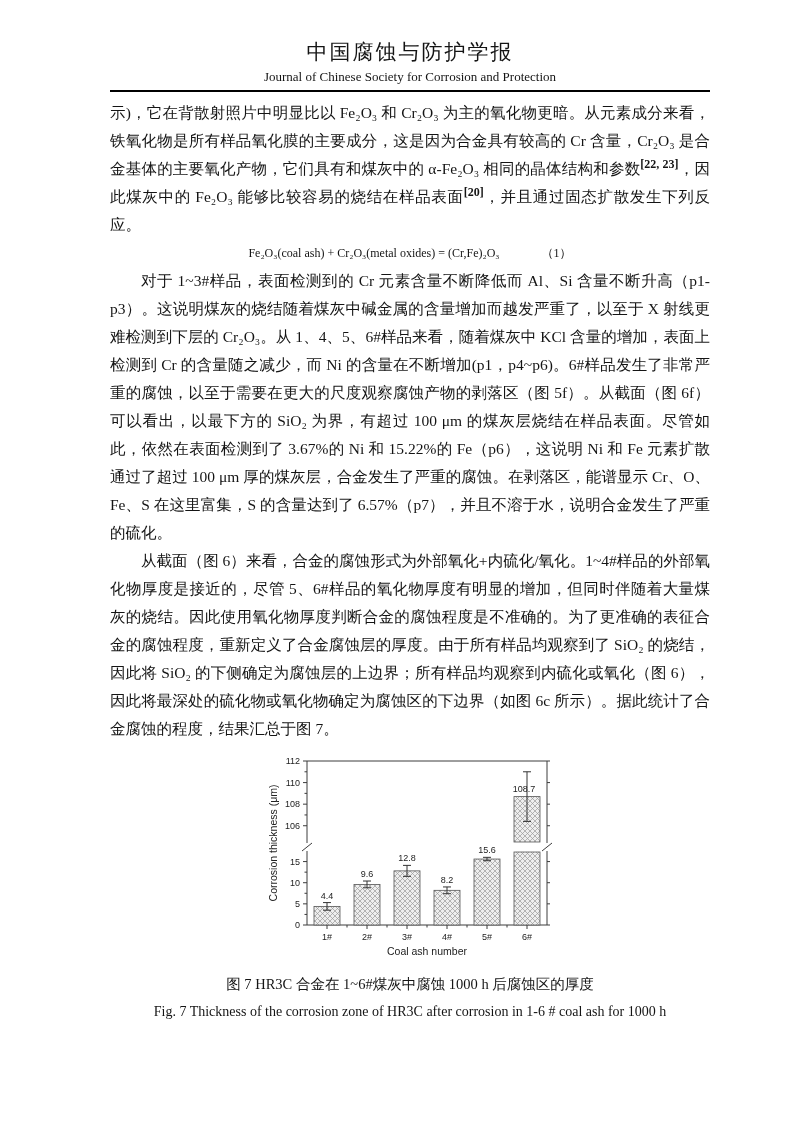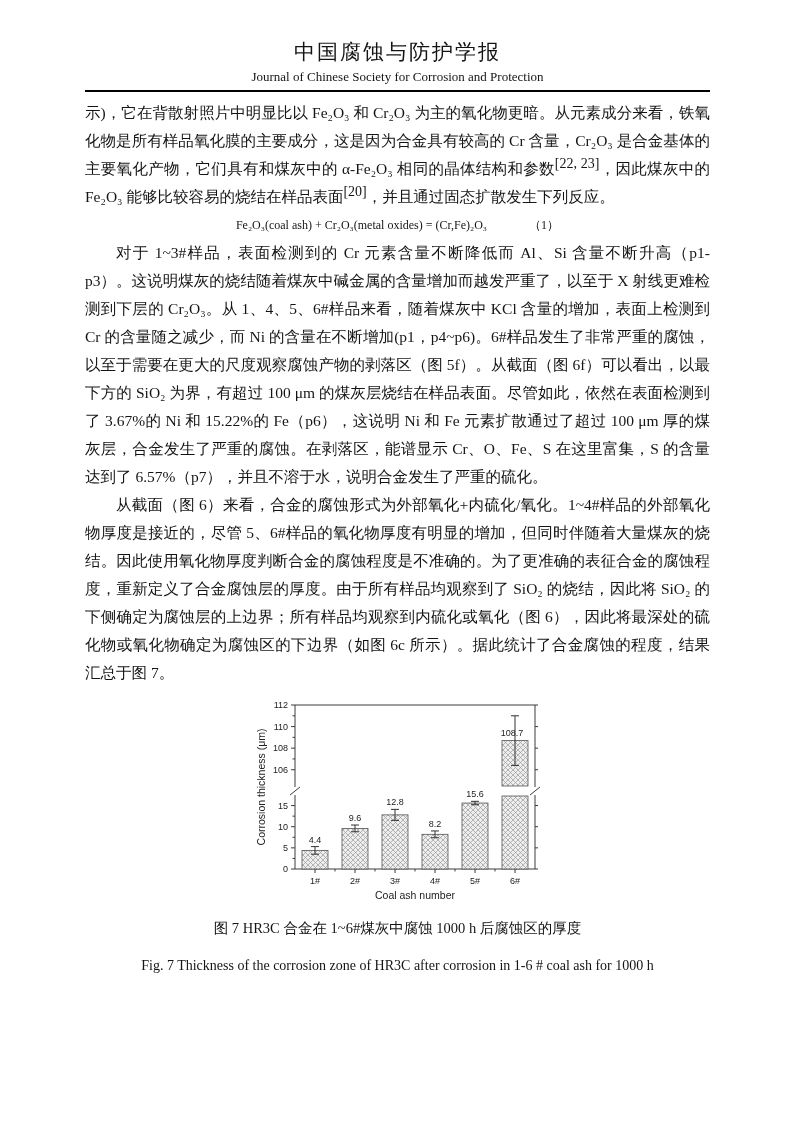--- a/index.html
+++ b/index.html
@@ -1,35 +1,35 @@
 <!DOCTYPE html>
 <html><head>
 <meta charset="utf-8">
 <style>
   html,body { margin:0; padding:0; background:#ffffff; }
   .page {
     position:relative; width:794px; height:1123px; background:#ffffff;
-    box-sizing:border-box; padding:38px 84px 0 85px; overflow:hidden;
+    box-sizing:border-box; padding:38px 84px 0 110px; overflow:hidden;
     font-family:"Liberation Serif","DejaVu Serif",serif; color:#141414;
   }
   .title-cn { text-align:center; font-size:21px; letter-spacing:2px; }
   .title-en { text-align:center; font-size:13px; margin-top:3px; }
   .rule { border-bottom:2.5px solid #000; margin-top:5px; }
   .body-text {
     font-size:15.5px; line-height:28px; text-align:justify; margin:0;
     text-indent:2em;
   }
   .first-par { text-indent:0; margin-top:7px; }
-  sup { font-size:14px; line-height:0; }
+  sup { font-size:12px; line-height:0;font-weight:bold; }
   .equation-row { text-align:center; font-size:12px; line-height:28px; }
   .eq-no { margin-left:42px; }
   figure { margin:8px 0 0 0; text-align:center; }
   .chart-svg { display:inline-block; }
   .cap-cn { font-size:14.5px; line-height:22px; margin-top:6px;font-family:Liberation Serif, serif; }
-  .cap-en { font-size:14px; line-height:22px; margin-top:16px; }
+  .cap-en { font-size:14px; line-height:22px; margin-top:6px; }
   .after-fig { margin-top:10px; }
 </style>
 </head>
 <body>
 
 <div class="page">
 
   <header>
     <div class="title-cn">中国腐蚀与防护学报</div>
     <div class="title-en">Journal of Chinese Society for Corrosion and Protection</div>

